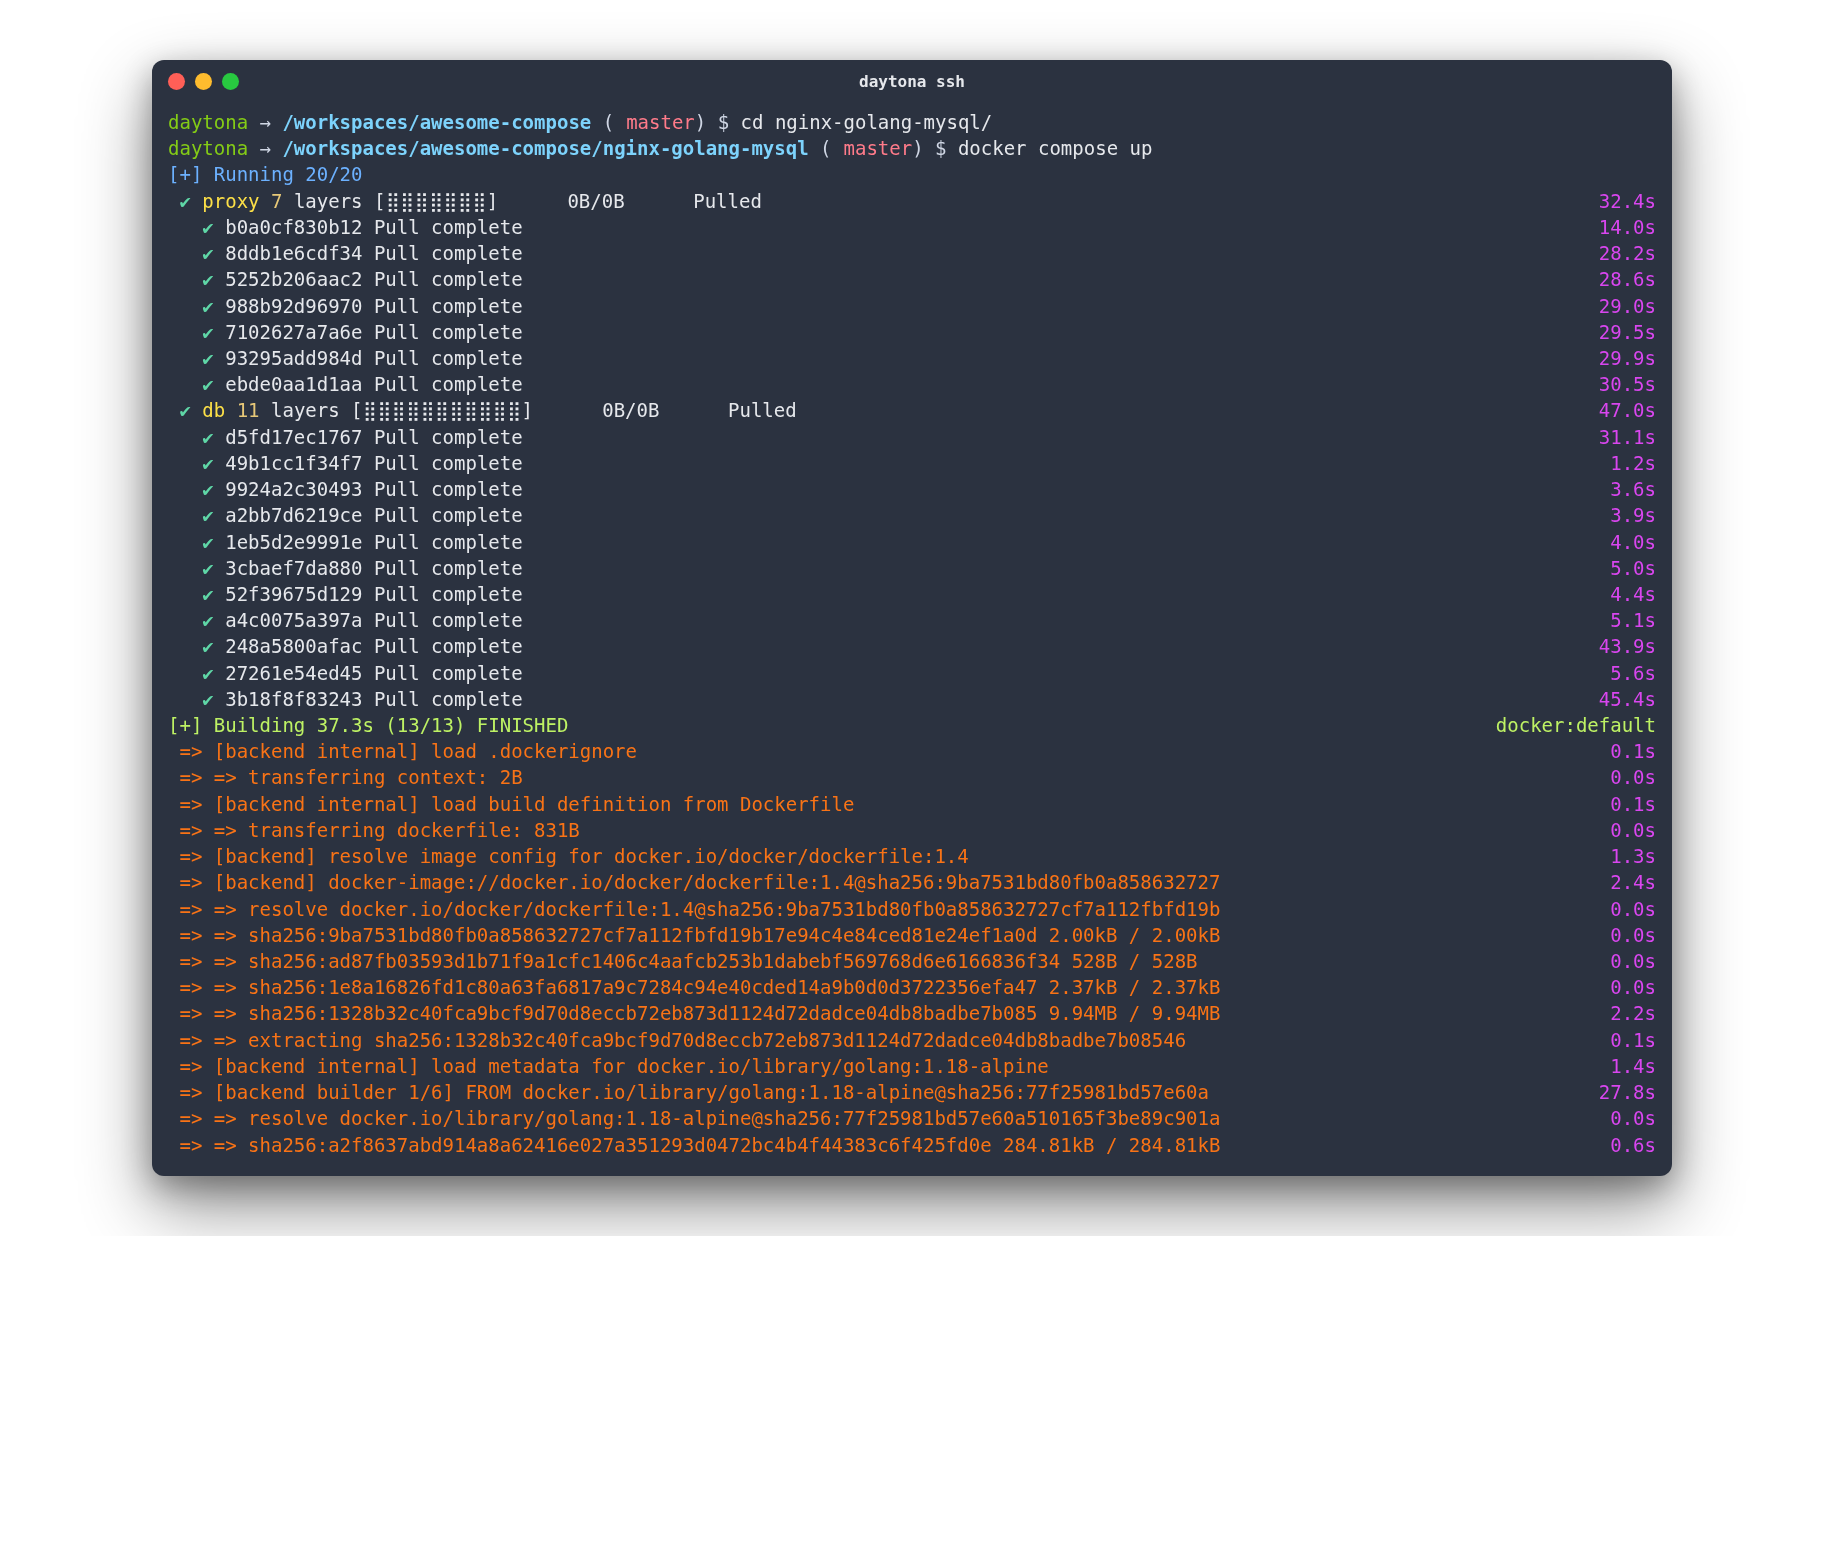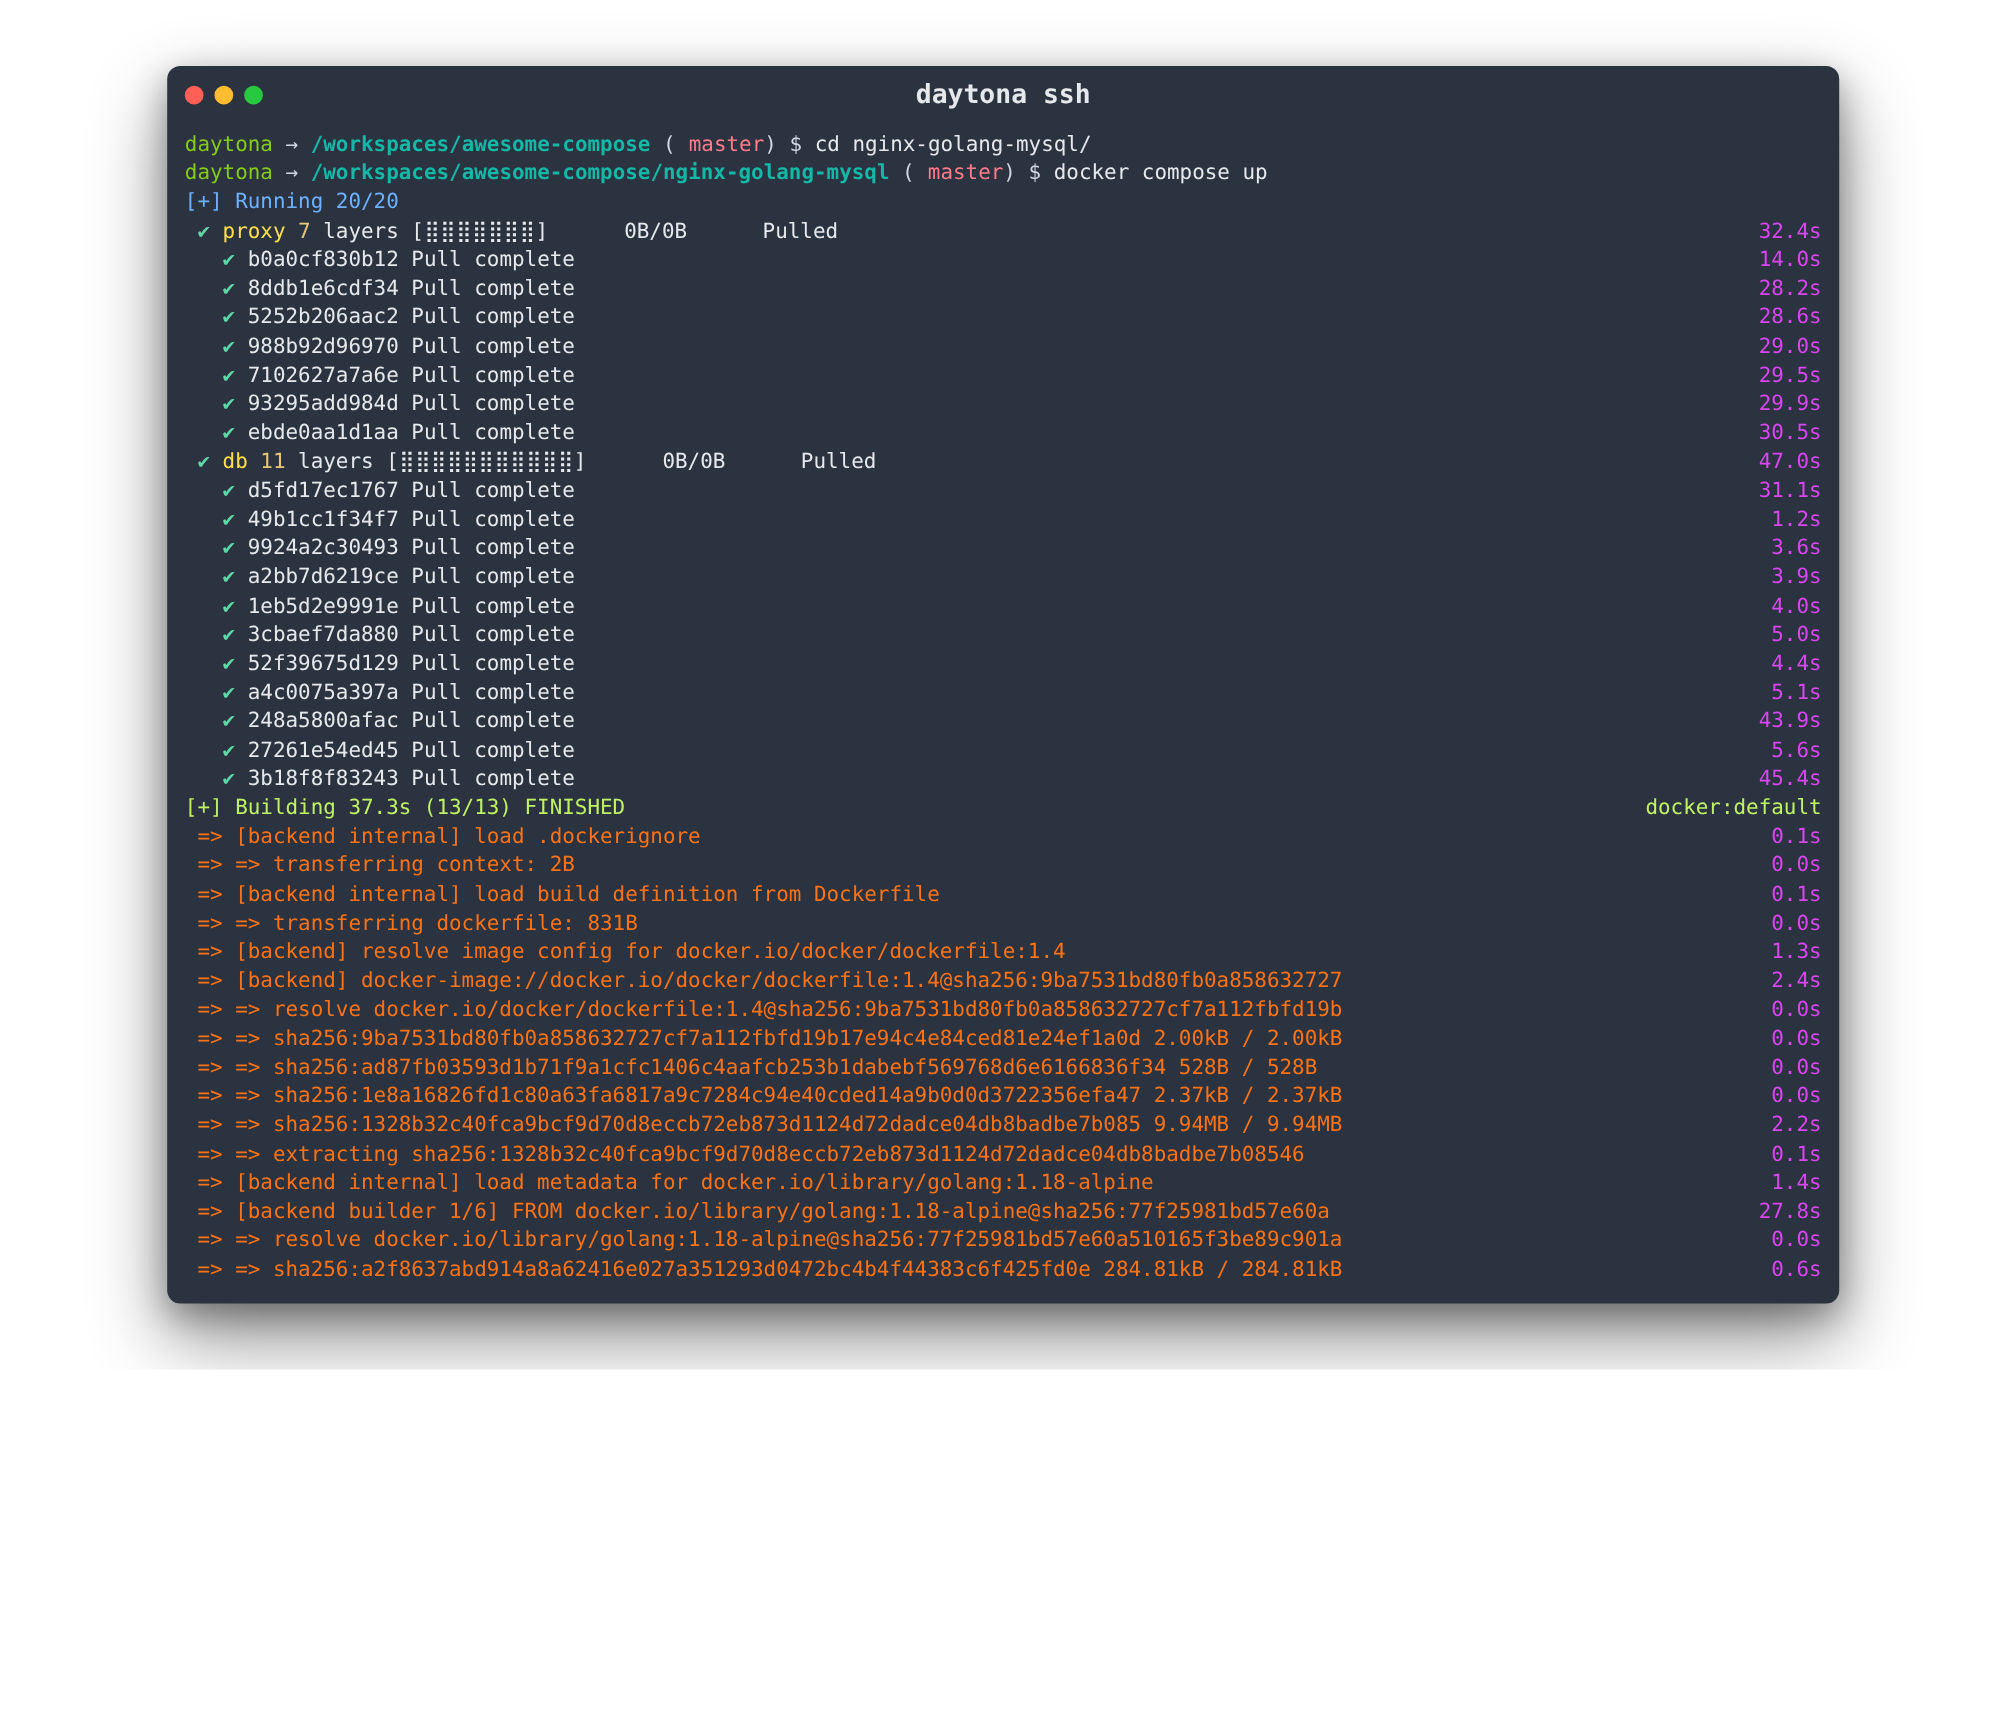--- a/index.html
+++ b/index.html
@@ -32,35 +32,35 @@
   }
   .tl { width: 17px; height: 17px; border-radius: 50%; }
   .tl.red { background: #ff5f57; }
   .tl.yellow { background: #febc2e; }
   .tl.green { background: #28c840; }
   .title {
     flex: 1;
     text-align: center;
     color: #e6e8ec;
     font-weight: 700;
-    font-size: 24px;
+    font-size: 16px;
   }
   .term {
     padding: 10px 16px 18px 16px;
     color: #e6e8ec;
     white-space: pre;
     line-height: 1.38;
     font-variant-ligatures: none;
   }
   .row { display: flex; }
   .grow { flex: 1; min-width: 0; overflow: hidden; }
   .time { color: #d946ef; padding-left: 10px; }
   .prompt-host { color: #84cc16; }
   .arrow { color: #cfd6e4; }
-  .path { color: #14b8a6; font-weight: 700; }
+  .path { color: #7dd3fc; font-weight: 700; }
   .paren { color: #cfd6e4; }
   .branch { color: #ff7b8a; margin-left: 12px; }
   .dollar { color: #cfd6e4; }
   .cmd { color: #e6e8ec; }
   .running { color: #6cb1ff; }
   .plus { color: #6cb1ff; }
   .check { color: #5fd7a7; }
   .svc { color: #fde047; }
   .layers-n { color: #e7c878; }
   .layers-t { color: #e6e8ec; margin-top: 28px; }

